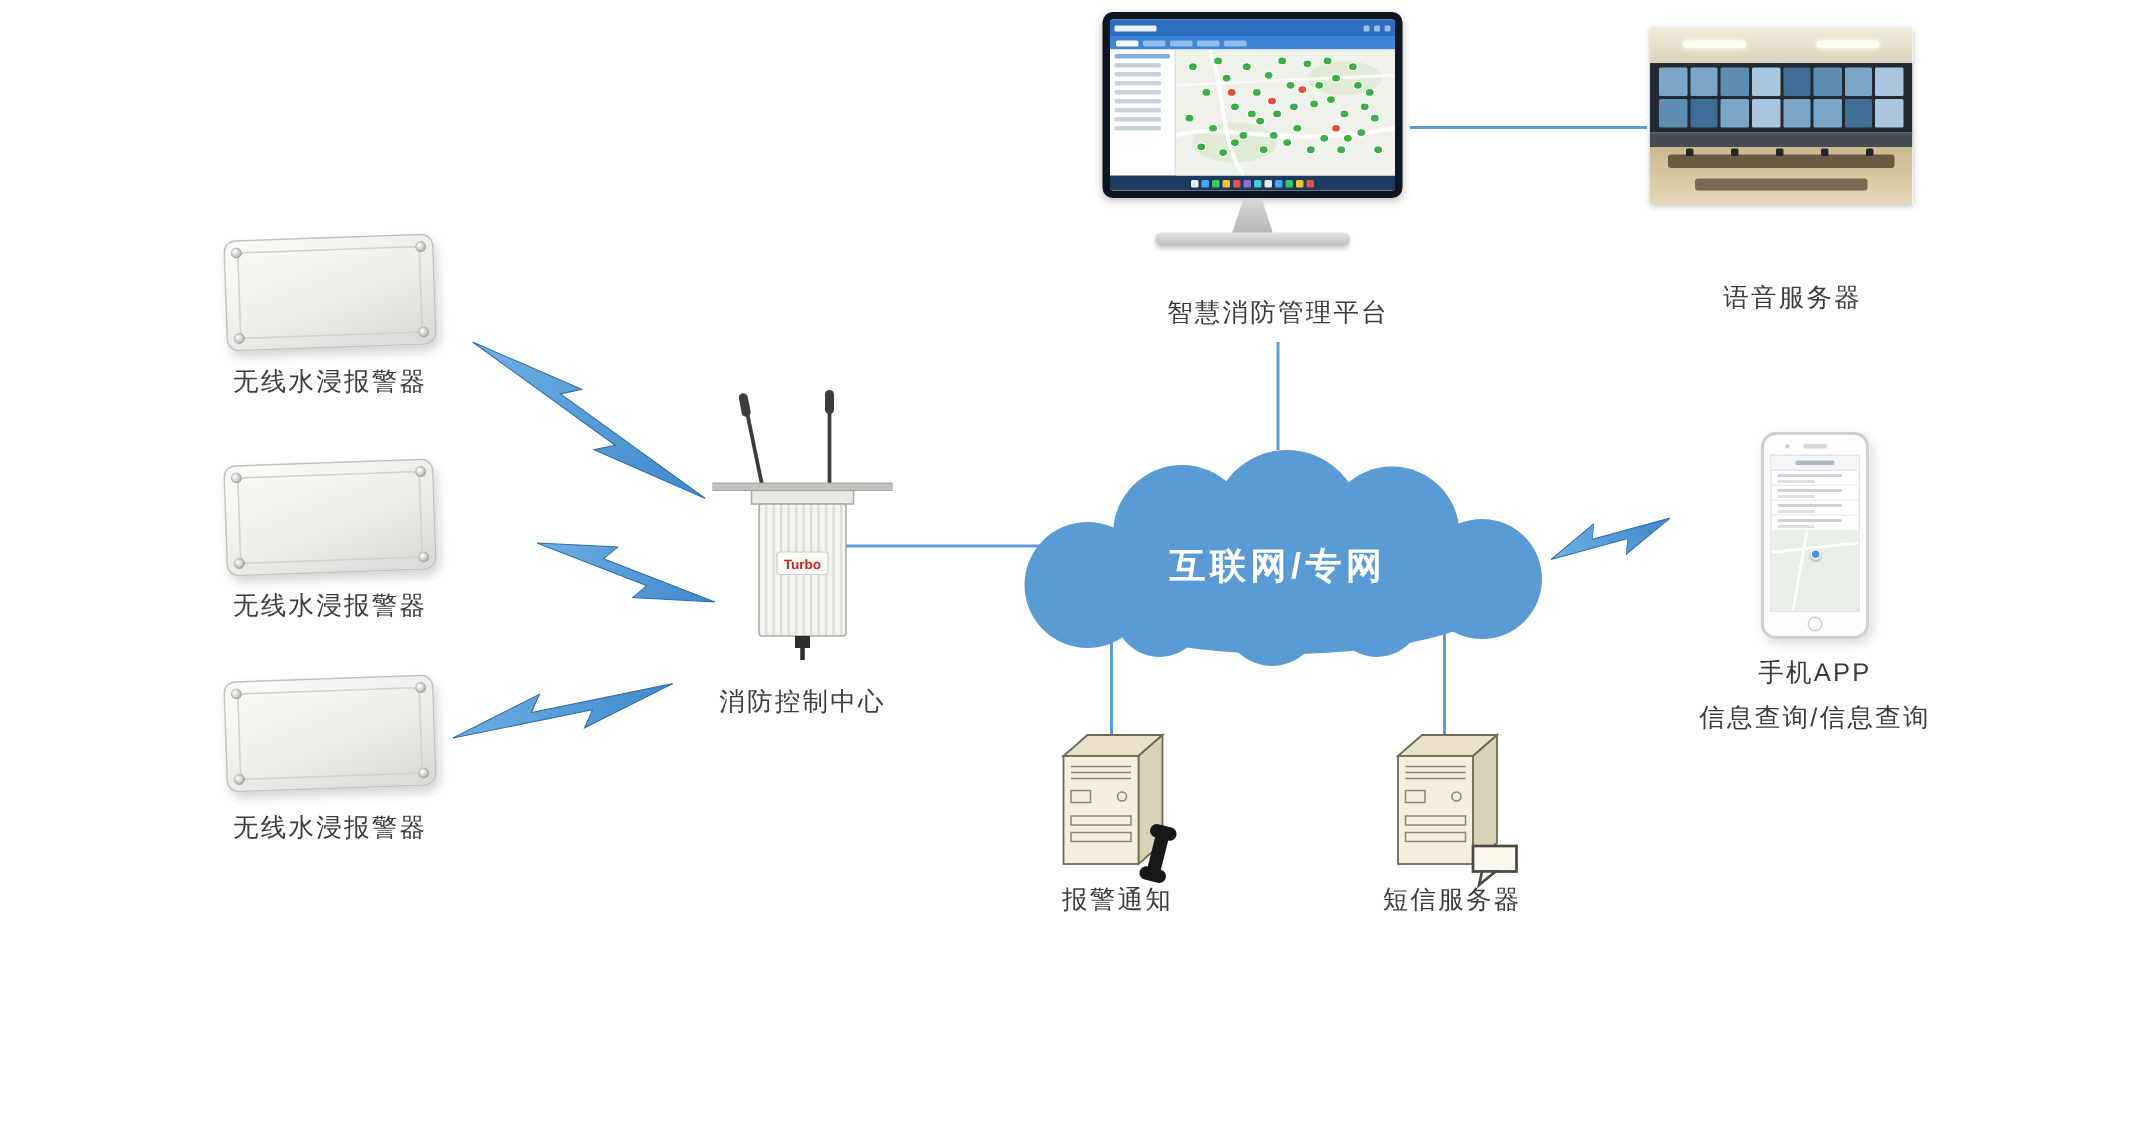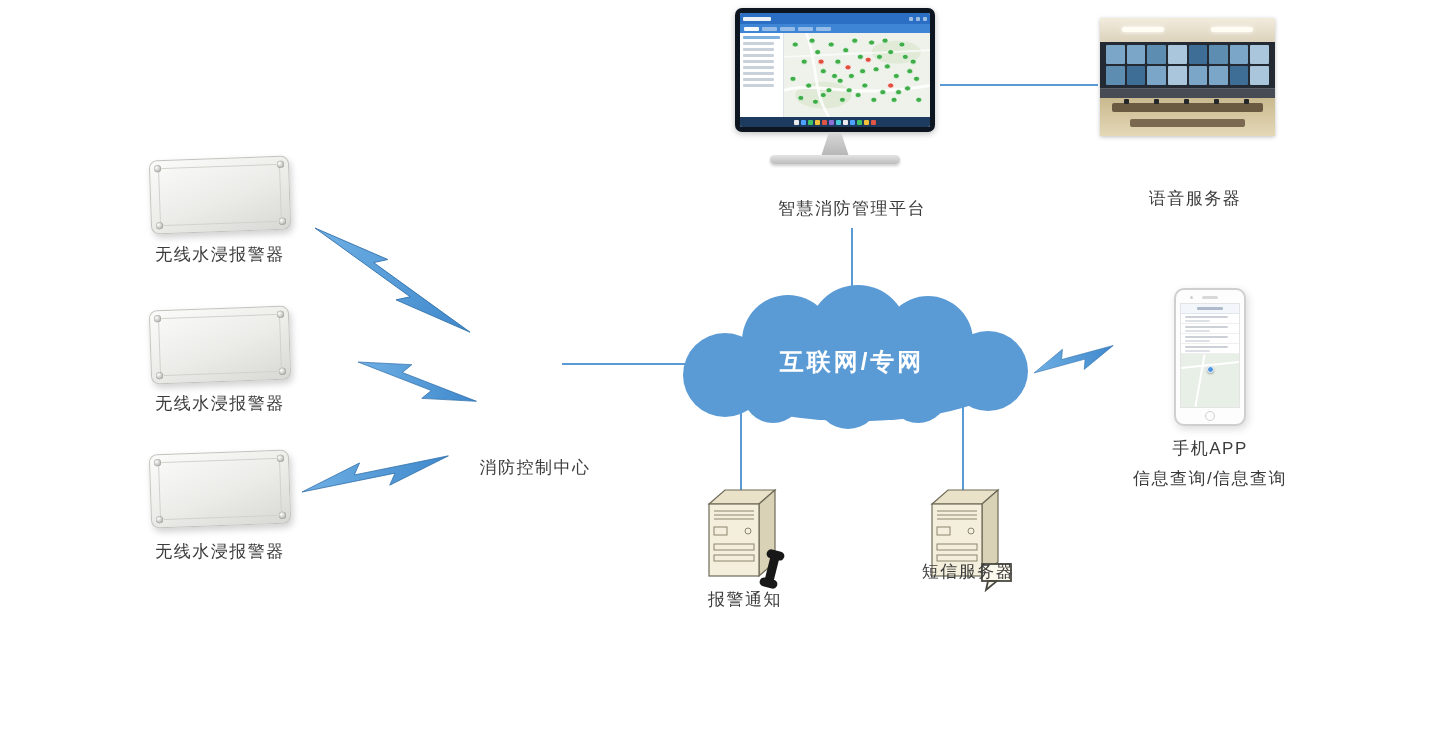--- a/index.html
+++ b/index.html
@@ -79,21 +79,21 @@
   .cr-floor { height:38px; background:linear-gradient(#c9b98f,#e4d8b6); position:relative; }
   .cr-desk { position:absolute; left:12px; right:12px; height:9px; background:#6b5a42;
     border-radius:2px; }
   .cr-desk.d1 { top:5px; } .cr-desk.d2 { top:21px; left:30px; right:30px; height:8px; background:#7a6950; }
   .cr-mini { position:absolute; width:5px; height:5px; background:#23272c; top:-4px; border-radius:1px; }
 
   
   .gateway { position:absolute; left:475px; top:258px; width:120px; height:182px; }
 
   
-  .cloud { position:absolute; left:663px; top:283px; width:378px; height:152px; }
+  .cloud { position:absolute; left:663px; top:298px; width:378px; height:152px; }
   .cloud svg { position:absolute; inset:0; }
   .cloud-label { position:absolute; inset:0; display:flex; align-items:center;
     justify-content:center; padding-top:6px; color:#ffffff; font-size:24px;
     font-weight:bold; letter-spacing:3px; }
 
   
   .phone { position:absolute; left:1174px; top:288px; width:72px; height:138px;
     background:#fdfdfd; border:2px solid #cfcfcf; border-radius:10px;
     box-shadow:2px 3px 8px rgba(0,0,0,0.15); }
   .phone-speaker { position:absolute; top:6px; left:50%; margin-left:-8px; width:16px;
@@ -179,20 +179,35 @@
 
   <div class="alarm-device" style="left:150px;top:452px;">
     <div class="alarm-lid"></div>
     <span class="screw s1"></span>
     <span class="screw s2"></span>
     <span class="screw s3"></span>
     <span class="screw s4"></span>
   </div>
   <div class="node-label" style="left:130px;top:540px;width:180px;">无线水浸报警器</div>
 
+  <div class="gateway">
+    <svg width="120" height="182" viewBox="0 0 120 182">
+      <line x1="34" y1="70" x2="22" y2="12" stroke="#3c3c3c" stroke-width="2.5"></line>
+      <rect x="18.5" y="4" width="6" height="16" rx="3" fill="#3c3c3c" transform="rotate(-11 21.5 12)"></rect>
+      <line x1="78" y1="70" x2="78" y2="10" stroke="#3c3c3c" stroke-width="2.5"></line>
+      <rect x="75" y="2" width="6" height="16" rx="3" fill="#3c3c3c"></rect>
+      <rect x="0" y="64" width="120" height="5" fill="#c2c2be" stroke="#9d9d98" stroke-width="0.6"></rect>
+      <rect x="26" y="69" width="68" height="9" fill="#e9e9e5" stroke="#ababa5" stroke-width="1"></rect>
+      <rect x="31" y="78" width="58" height="88" rx="2" fill="url(#ridge)" stroke="#ababa5" stroke-width="1"></rect>
+      <rect x="43" y="110" width="34" height="15" rx="2" fill="#fafaf8" stroke="#cfcfc8" stroke-width="0.8"></rect>
+      <text x="60" y="121" font-size="9" fill="#cc2222" text-anchor="middle" font-weight="bold">Turbo</text>
+      <rect x="55" y="166" width="10" height="8" fill="#2e2e2e"></rect>
+      <line x1="60" y1="174" x2="60" y2="182" stroke="#2e2e2e" stroke-width="3"></line>
+    </svg>
+  </div>
   <div class="node-label" style="left:455px;top:456px;width:160px;">消防控制中心</div>
 
   <div class="cloud">
     <svg viewBox="0 0 378 152" preserveAspectRatio="none">
       <g fill="#5b9bd5">
         <ellipse cx="193" cy="94" rx="150" ry="44"></ellipse>
         <circle cx="62" cy="92" r="42"></circle>
         <circle cx="125" cy="58" r="46"></circle>
         <circle cx="195" cy="52" r="50"></circle>
         <circle cx="265" cy="58" r="45"></circle>
@@ -420,15 +435,15 @@
       <rect x="11" y="39" width="13" height="8" fill="none" stroke="#8b866f" stroke-width="1"></rect>
       <circle cx="45" cy="43" r="3" fill="none" stroke="#8b866f" stroke-width="1"></circle>
       <rect x="11" y="56" width="40" height="6" fill="none" stroke="#8b866f" stroke-width="1"></rect>
       <rect x="11" y="67" width="40" height="6" fill="none" stroke="#8b866f" stroke-width="1"></rect>
     </svg>
     <svg class="server-badge" style="right:-10px;bottom:-8px;" width="34" height="30" viewBox="0 0 34 30">
       <rect x="2" y="2" width="29" height="17" fill="#fbf8ee" stroke="#4a4a42" stroke-width="1.8"></rect>
       <polygon points="8,19 17,19 6,28" fill="#fbf8ee" stroke="#4a4a42" stroke-width="1.8"></polygon>
     </svg>
   </div>
-  <div class="node-label" style="left:868px;top:560px;width:200px;">短信服务器</div>
+  <div class="node-label" style="left:868px;top:588px;width:200px;">短信服务器</div>
 
 </div>
 
 </body></html>

